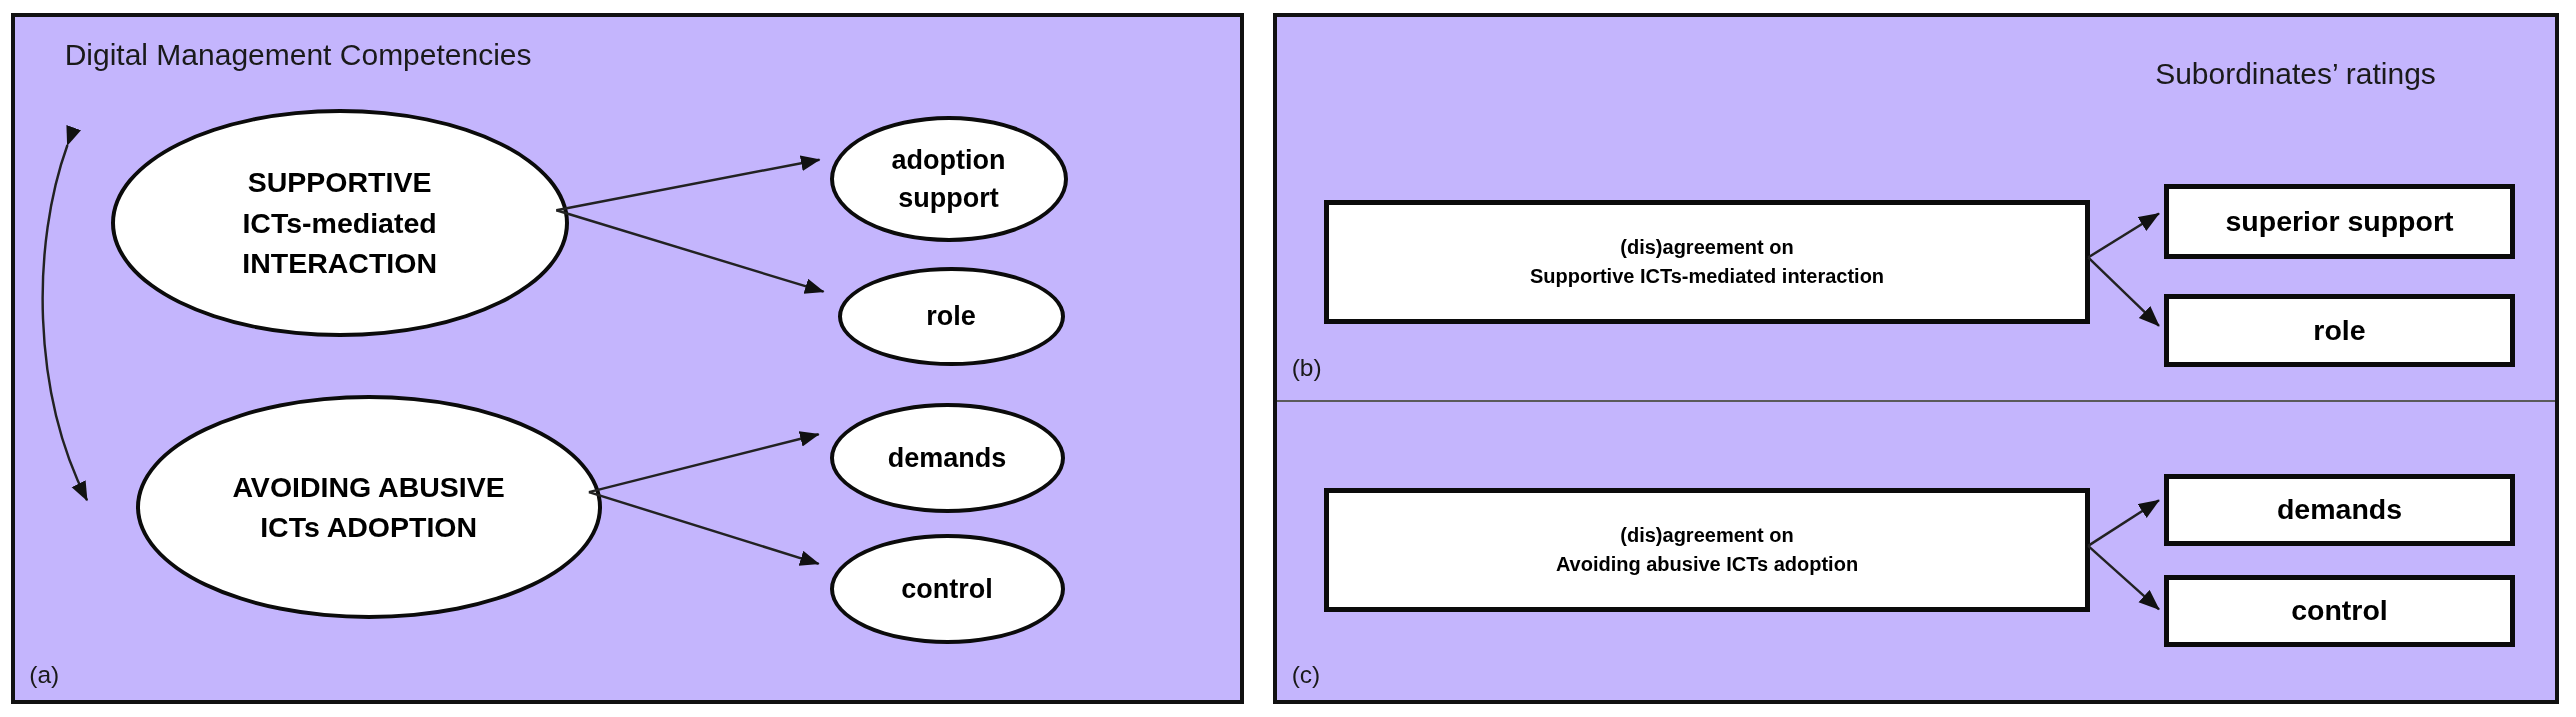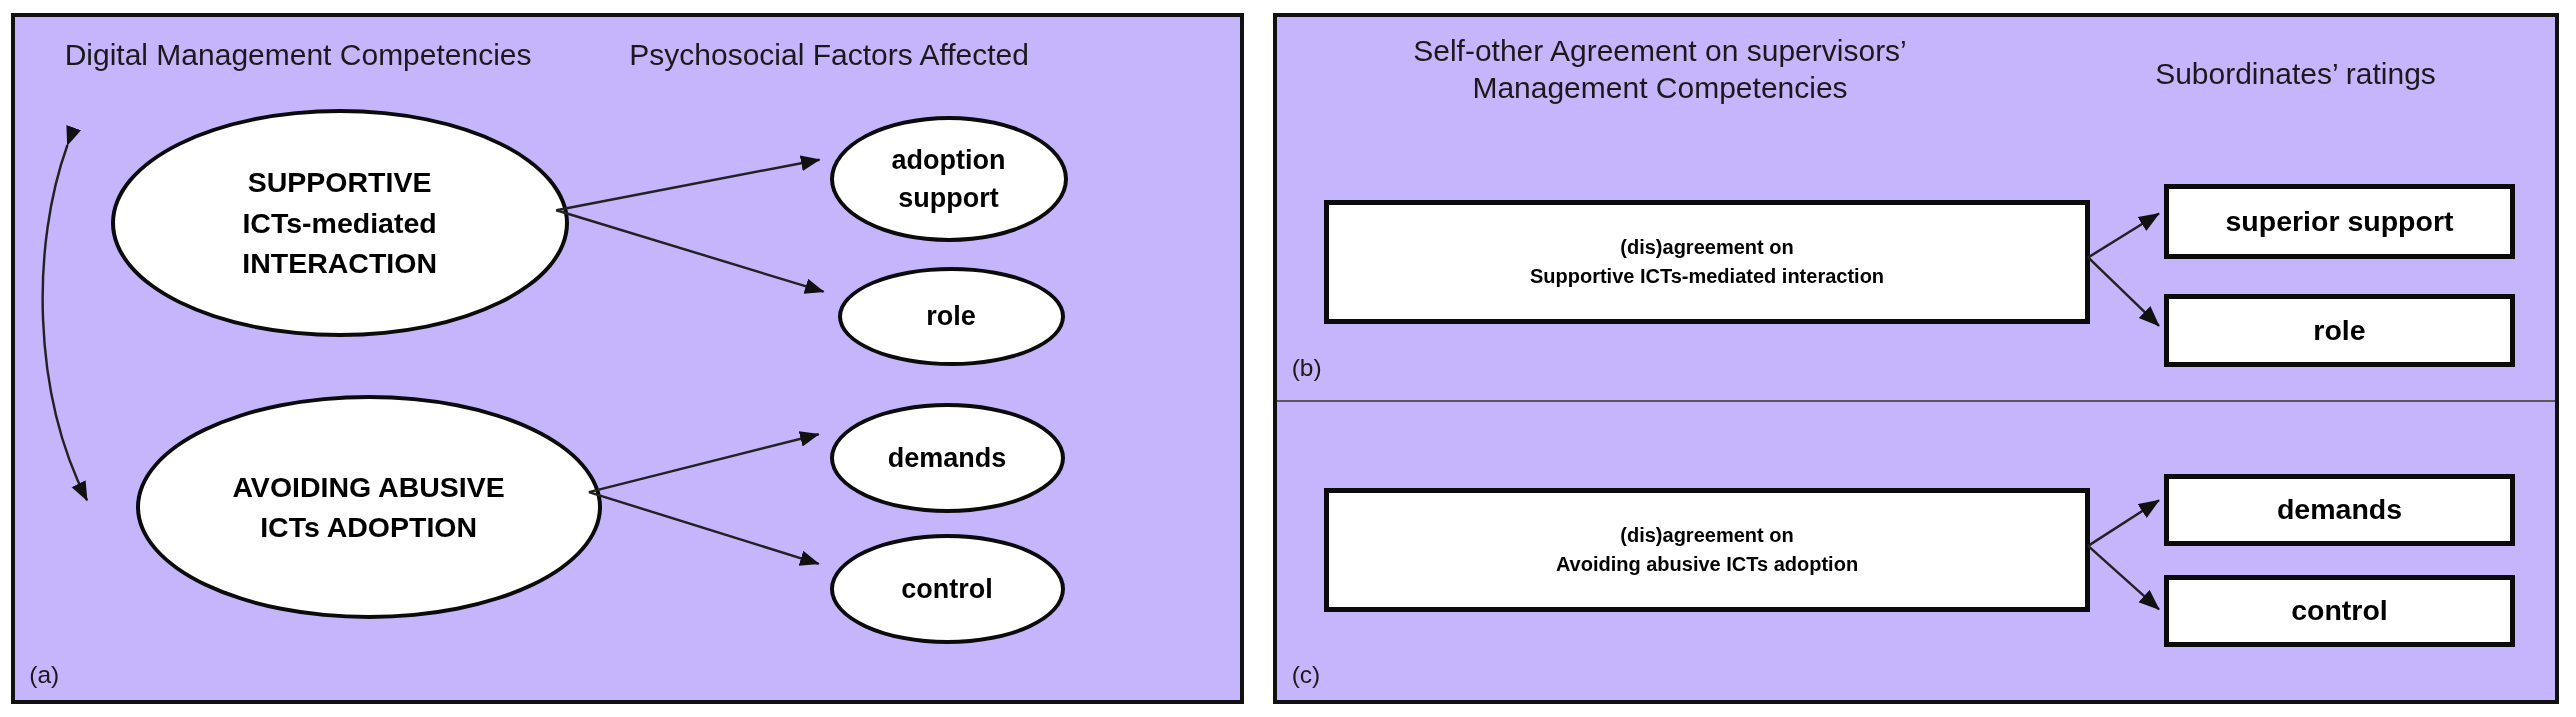--- a/index.html
+++ b/index.html
@@ -106,21 +106,20 @@
 </style>
 </head>
 <body>
 
 <div id="stage">
 
   <div class="panel" id="panel-a">
 
     <div class="hdr" style="left:6.5px; top:19.6px; width:554px;">Digital Management Competencies</div>
 
-    <div class="hdr" style="left:562px; top:19.6px; width:505px;">Psychosocial Factors Affected</div>
 
     <div class="ell ell-big" style="left:121px; top:378px; width:466px; height:224px;">AVOIDING ABUSIVE
 ICTs ADOPTION</div>
 
     <div class="ell ell-big" style="left:96px; top:92px; width:458px; height:228px;">SUPPORTIVE
 ICTs-mediated
 INTERACTION</div>
 
     <div class="ell ell-small" style="left:815px; top:99px; width:238px; height:126px;">adoption
 support</div>
@@ -129,22 +128,20 @@
 
     <div class="ell ell-small" style="left:815px; top:386px; width:235px; height:110px;">demands</div>
 
     <div class="ell ell-small" style="left:815px; top:517px; width:235px; height:110px;">control</div>
 
     <div class="panel-letter" style="left:14.7px; bottom:11.4px;">(a)</div>
   </div>
 
   <div class="panel" id="panel-bc">
 
-    <div class="hdr" style="left:24.5px; top:16.3px; width:717px;">Self-other Agreement on supervisors’
-Management Competencies</div>
 
     <div class="hdr" style="left:774px; top:39px; width:489px;">Subordinates’ ratings</div>
 
     <div class="bx bx-big" style="left:47px; top:183px; width:766px; height:124px;">(dis)agreement on
 Supportive ICTs-mediated interaction</div>
 
     <div class="bx bx-small" style="left:887px; top:167px; width:351px; height:75px;">superior support</div>
 
     <div class="bx bx-small" style="left:887px; top:277px; width:351px; height:73px;">role</div>
 

